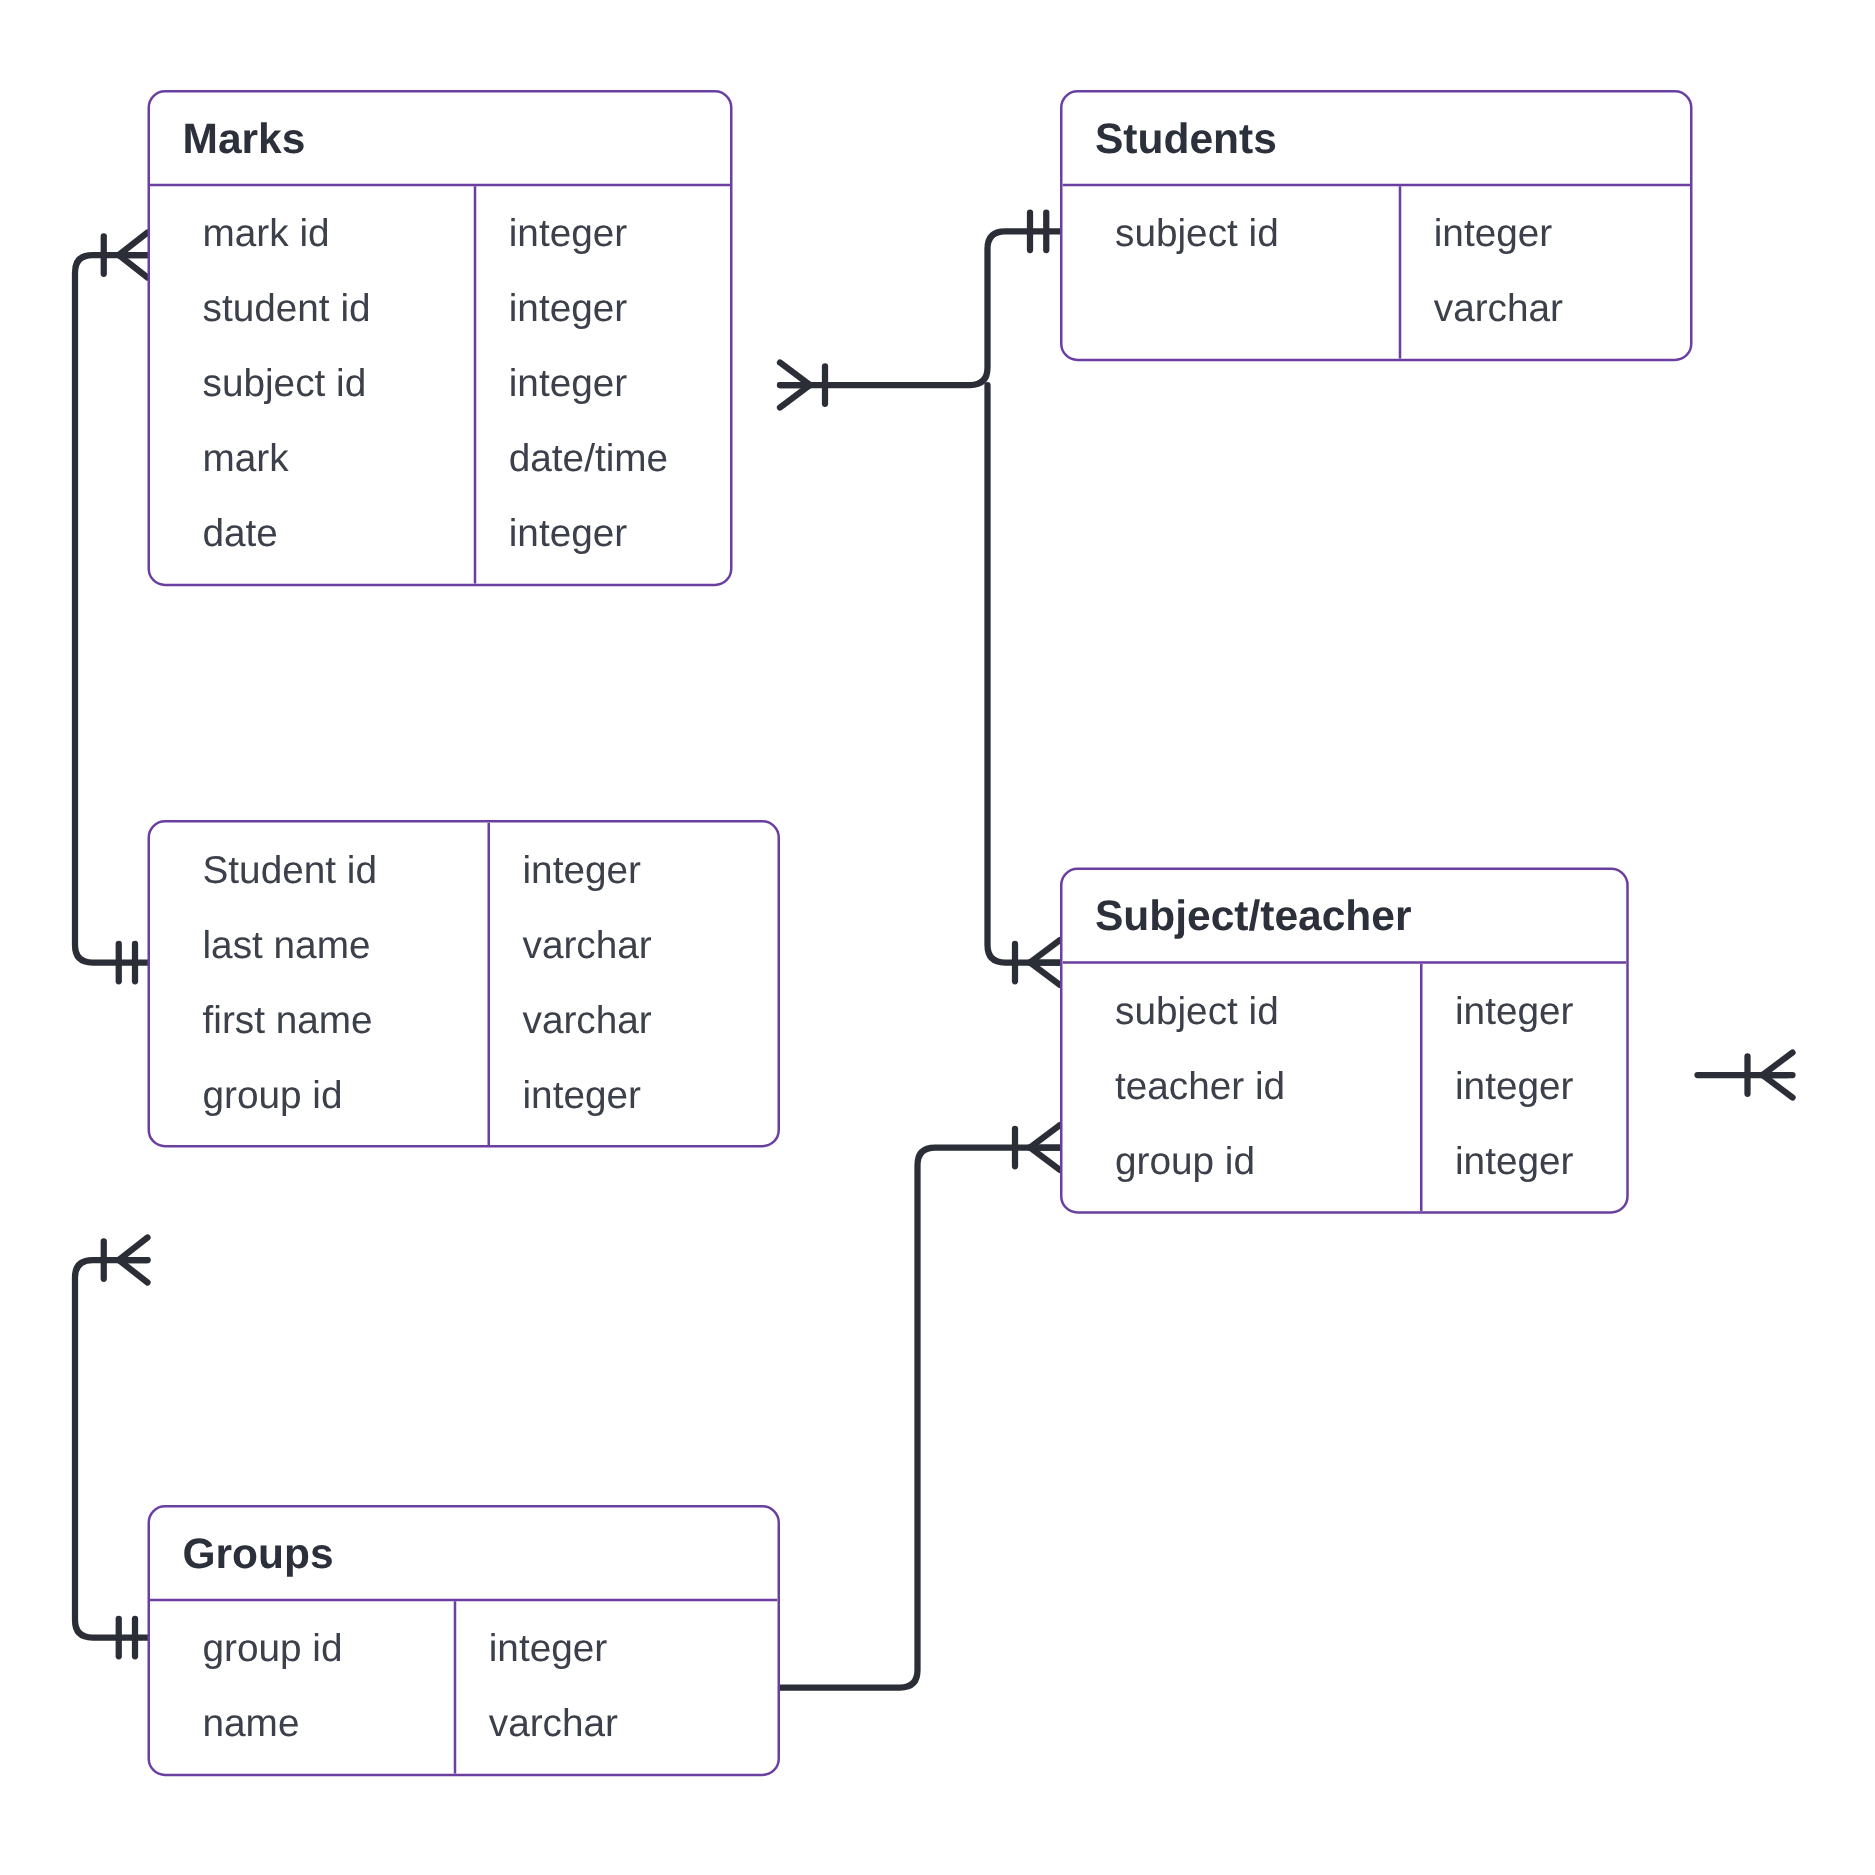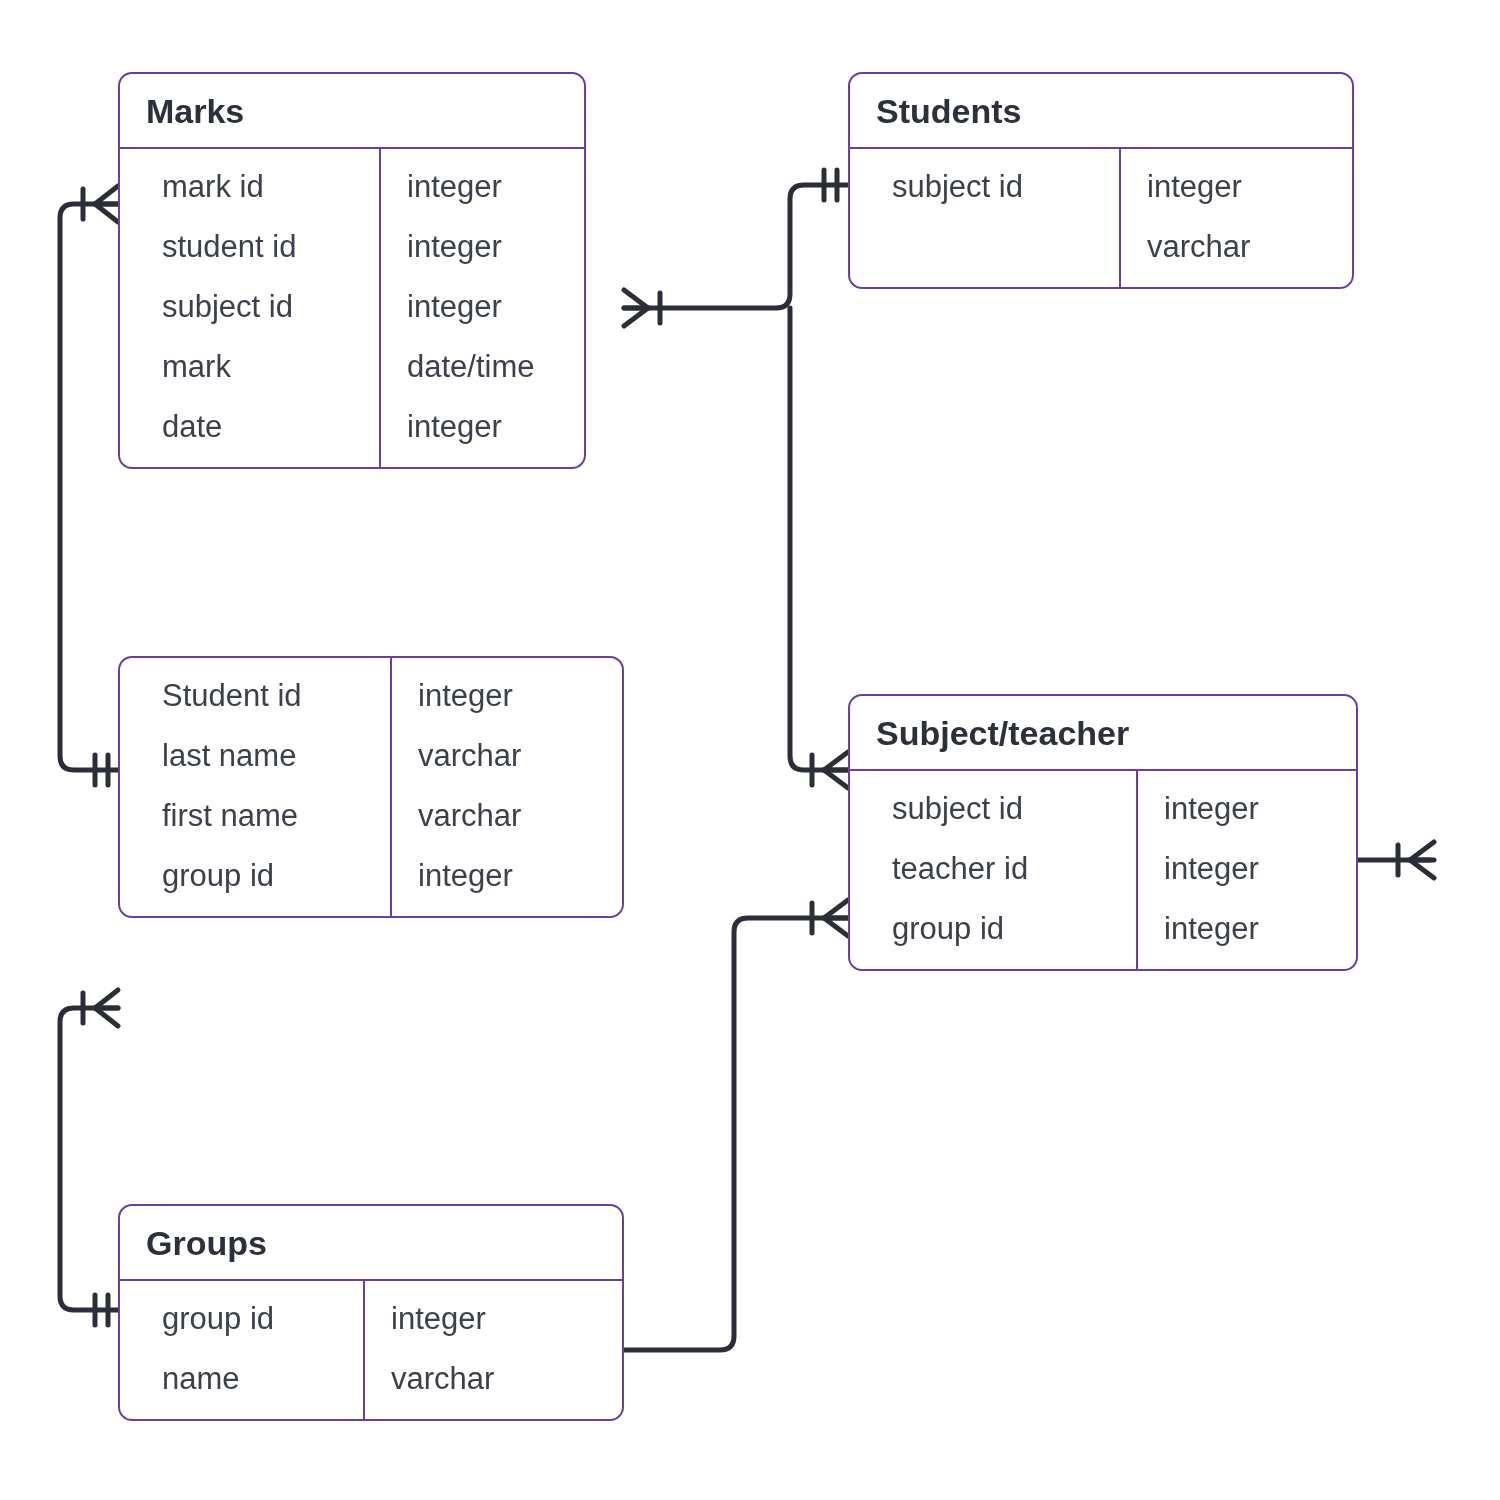--- a/index.html
+++ b/index.html
@@ -155,21 +155,21 @@
     </div>
     <div class="col types" style="flex:1;">
       <div class="cell">integer</div>
       <div class="cell">varchar</div>
       <div class="cell">varchar</div>
       <div class="cell">integer</div>
     </div>
   </div>
 </div>
 
-<div class="entity" style="left:848px; top:694px; width:510px;">
+<div class="entity" style="left:848px; top:694px; width:455px;">
   <div class="entity-header">Subject/teacher</div>
   <div class="entity-body">
     <div class="col names" style="width:272px;">
       <div class="cell">subject id</div>
       <div class="cell">teacher id</div>
       <div class="cell">group id</div>
     </div>
     <div class="col types" style="flex:1;">
       <div class="cell">integer</div>
       <div class="cell">integer</div>

